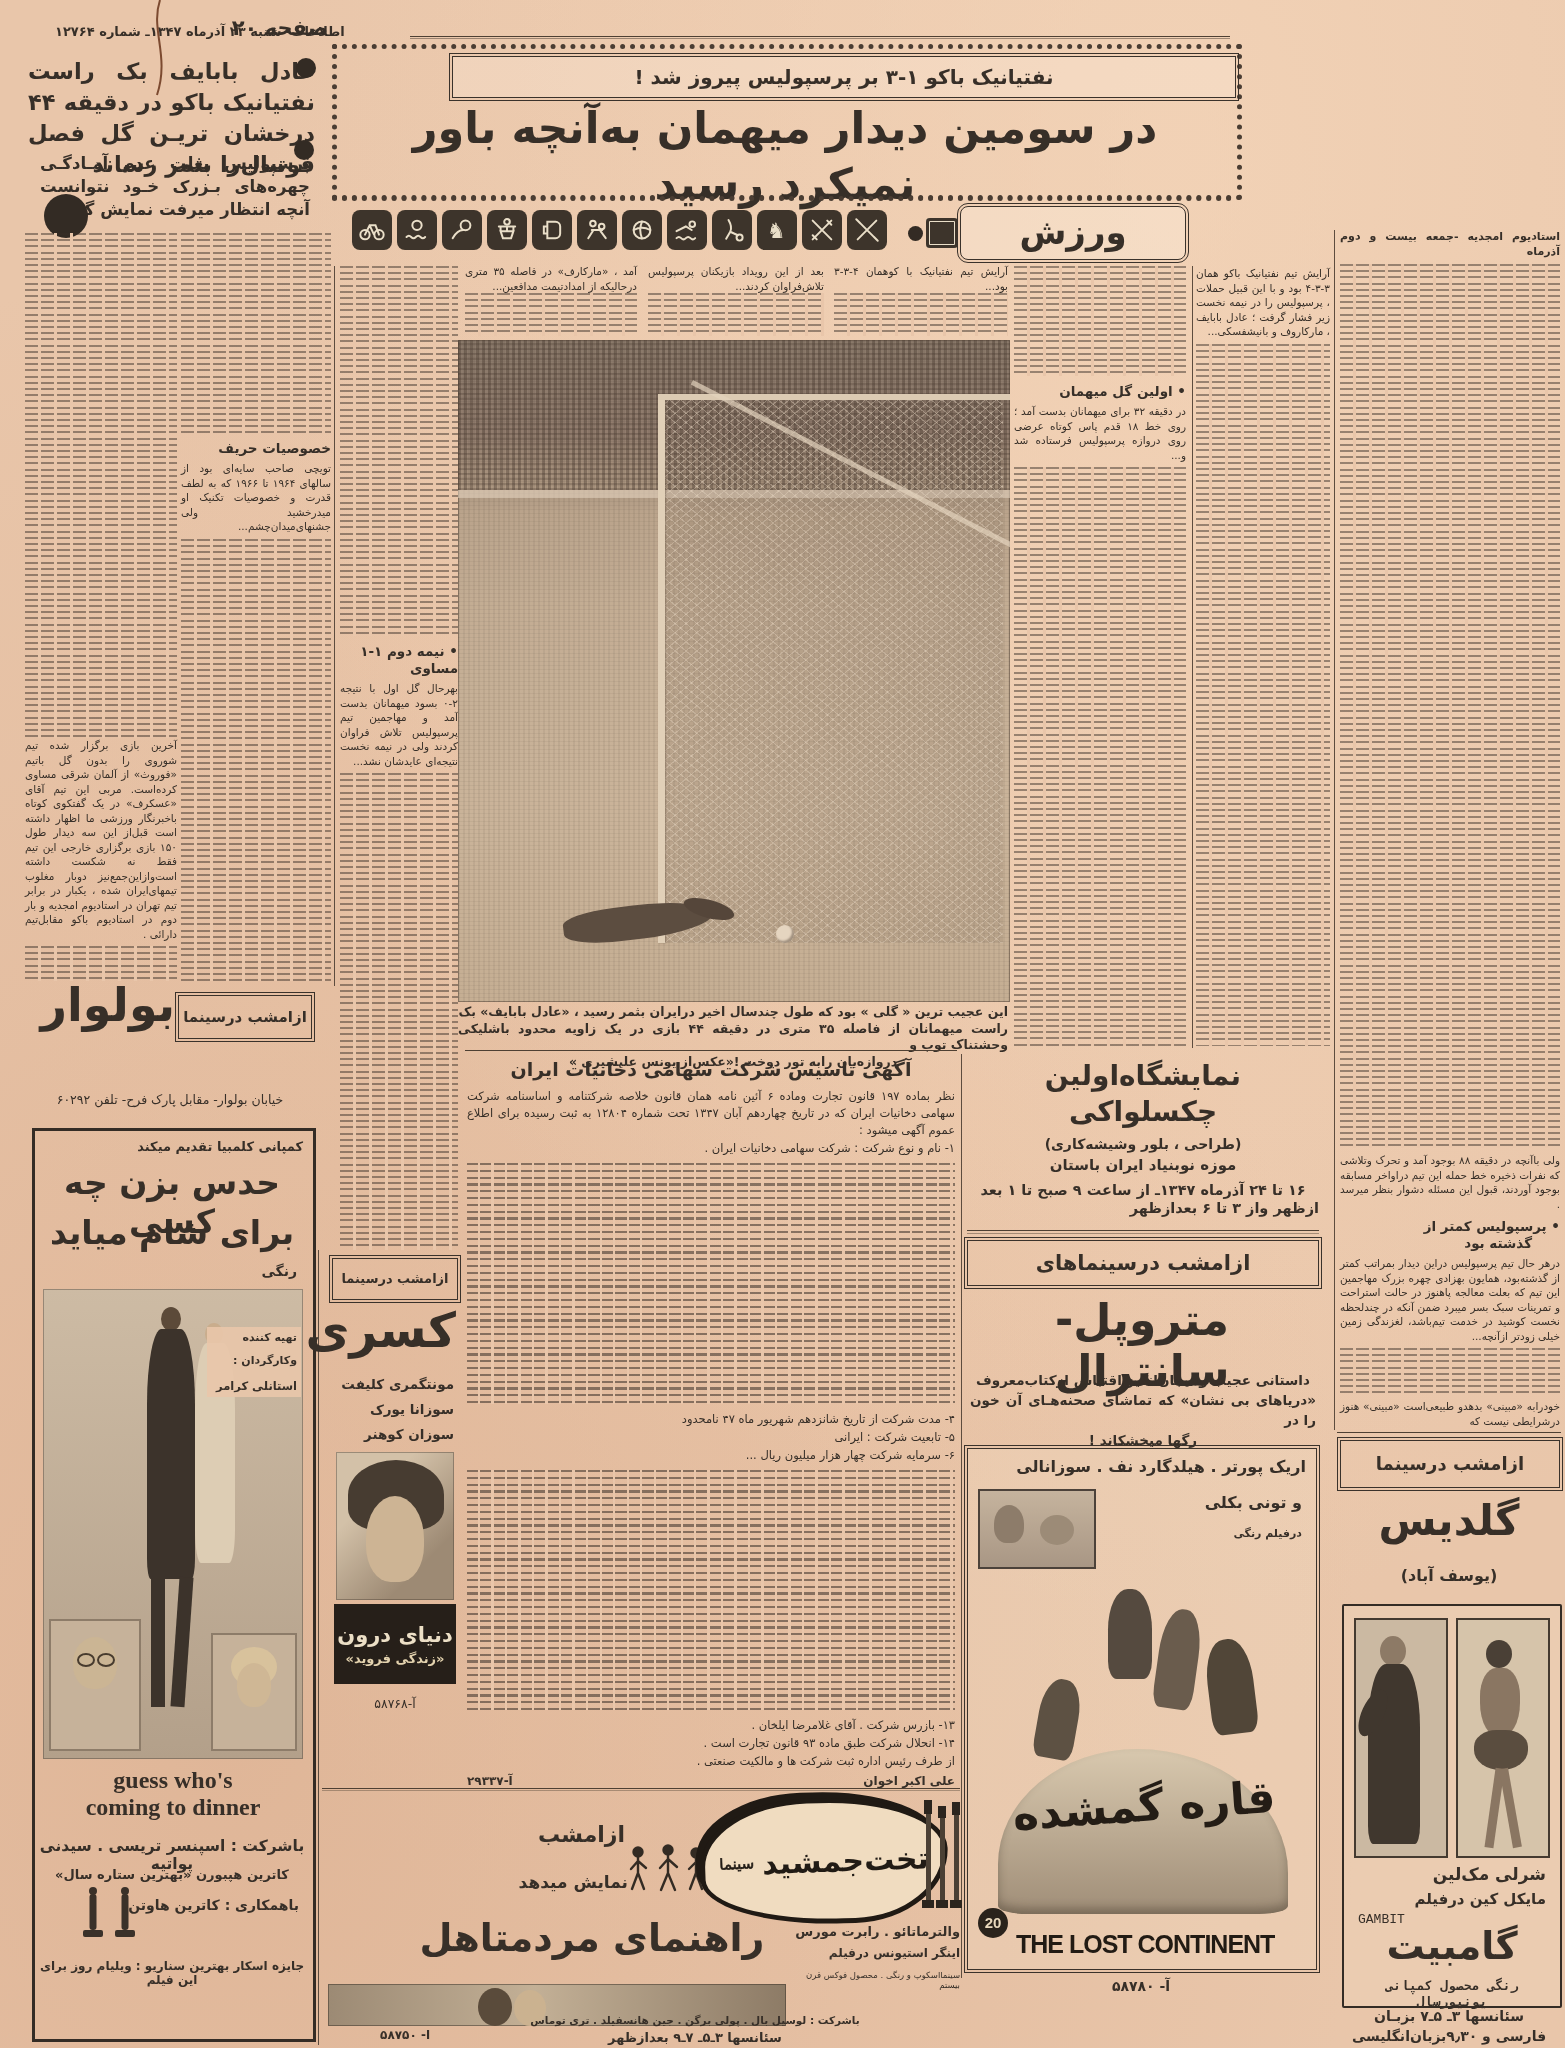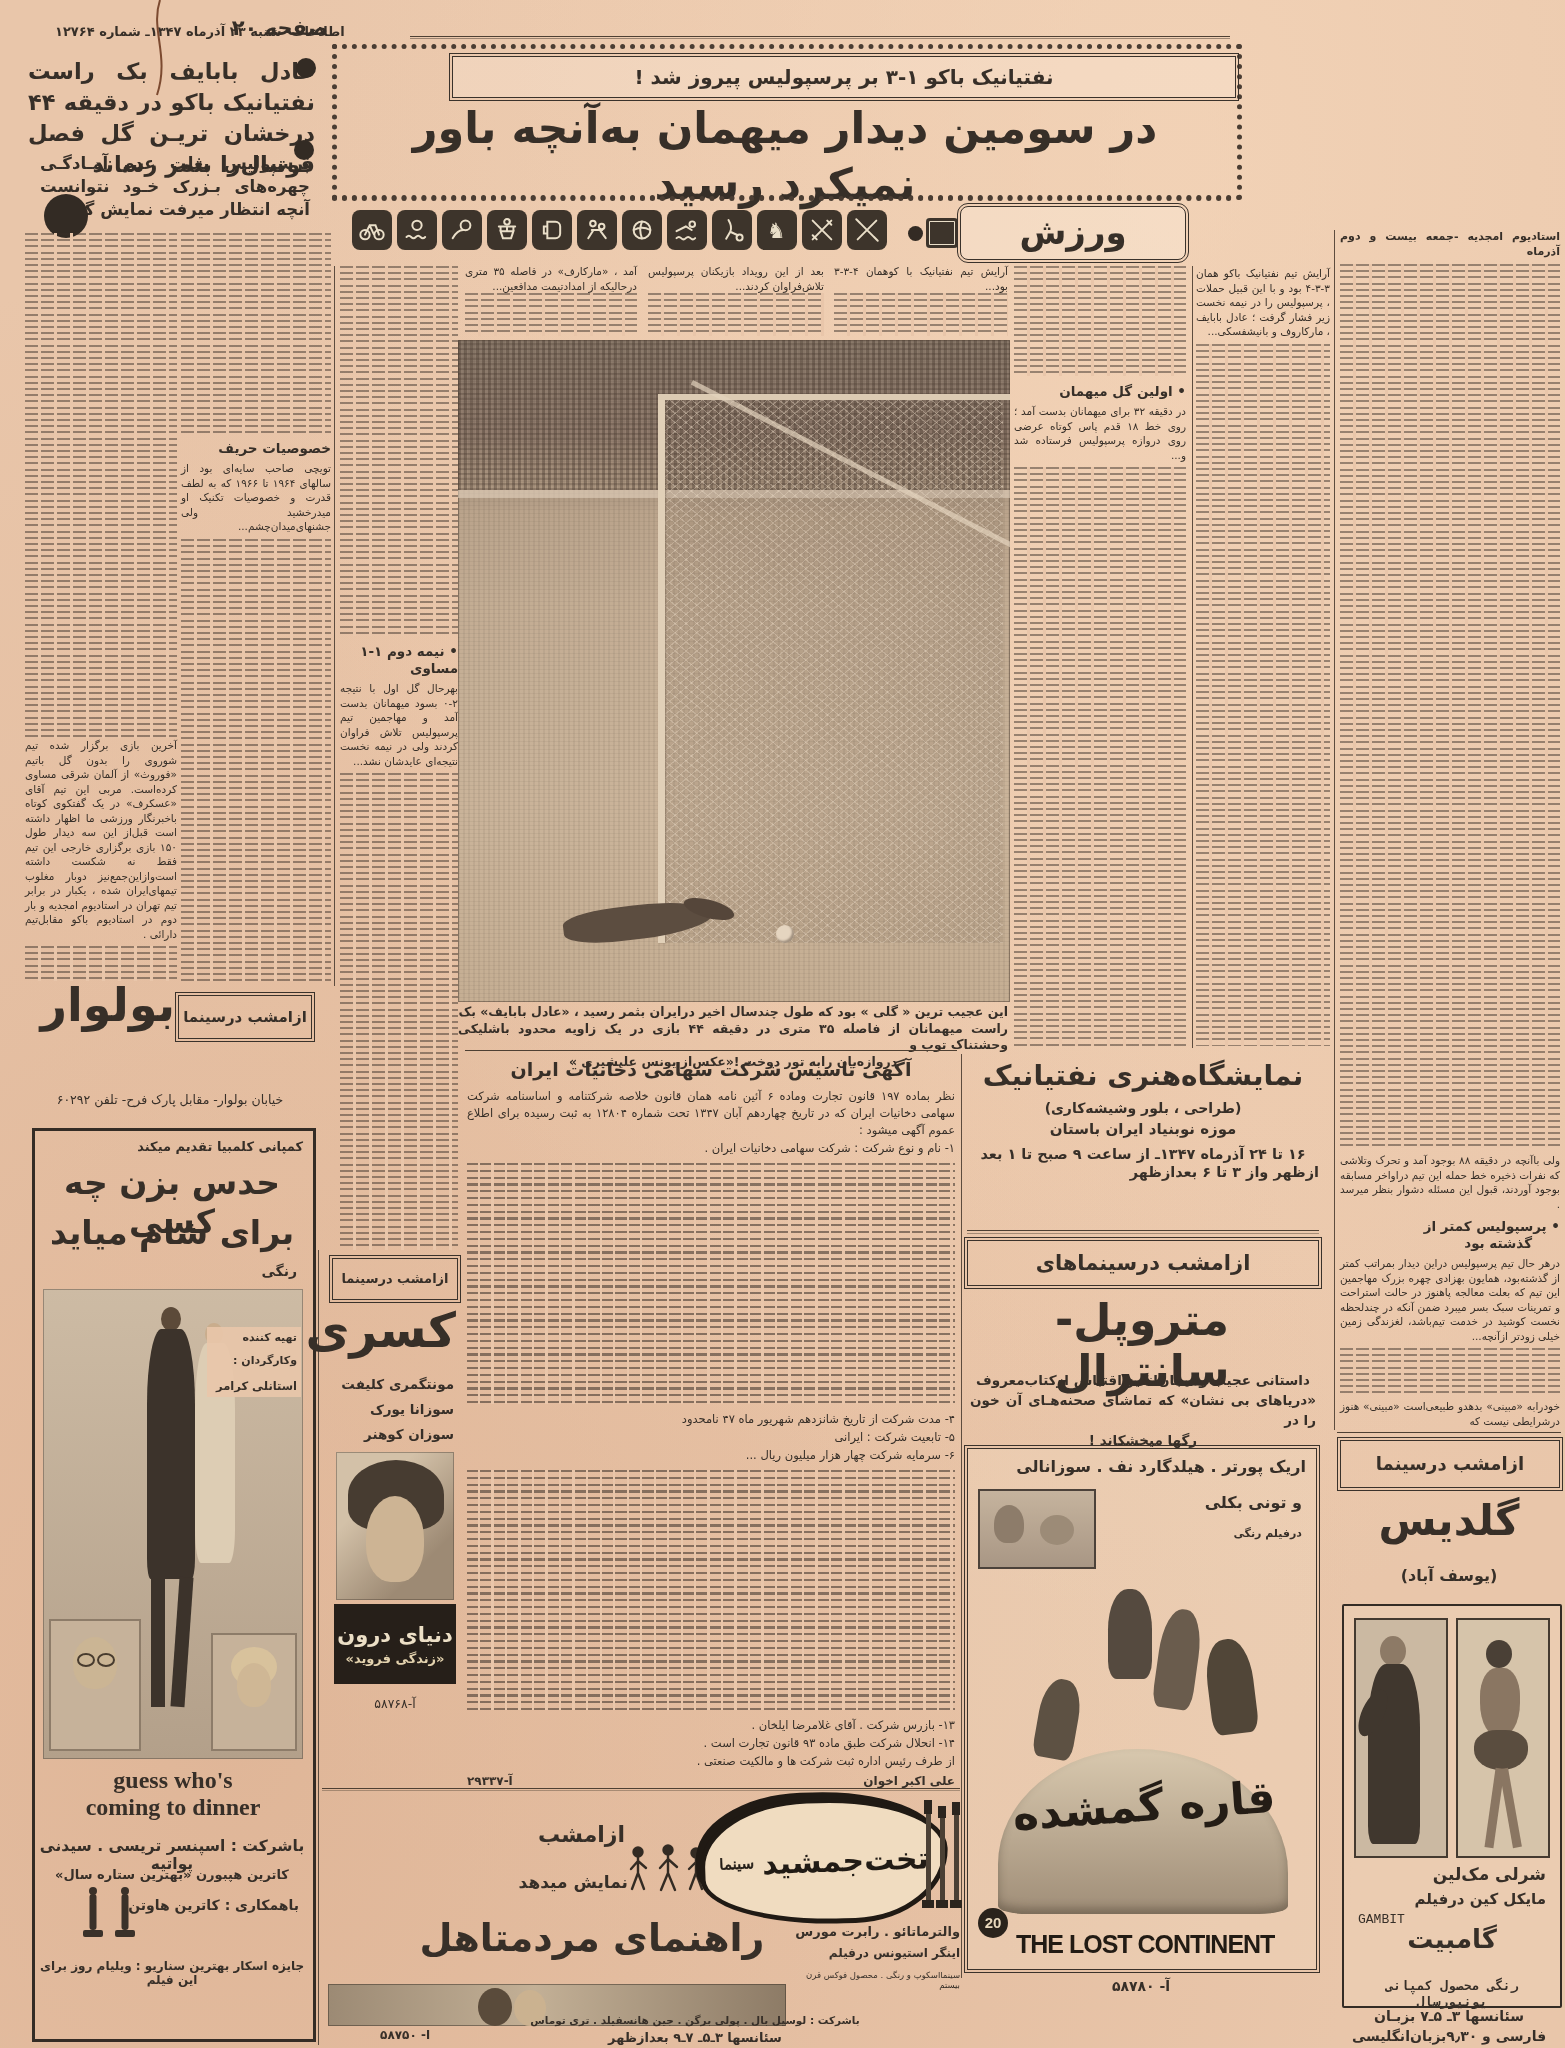--- a/index.html
+++ b/index.html
@@ -254,21 +254,21 @@
     <div style="font-size:11.5px;line-height:18px;">۱۳- بازرس شرکت . آقای غلامرضا ایلخان .</div>
     <div style="font-size:11.5px;line-height:18px;">۱۴- انحلال شرکت طبق ماده ۹۳ قانون تجارت است .</div>
     <div style="font-size:11.5px;line-height:18px;">از طرف رئیس اداره ثبت شرکت ها و مالکیت صنعتی .</div>
     <div style="display:flex;justify-content:space-between;font-size:12px;font-weight:bold;margin-top:4px;">
       <span>علی اکبر اخوان</span>
       <span>آ-۲۹۳۳۷</span>
     </div>
   </div>
 
   <div class="abs" style="left:967px;top:1058px;width:352px;">
-    <div class="b c" style="font-size:28px;line-height:36px;">نمایشگاه‌هنری نفتیانیک</div>
+    <div class="b c" style="font-size:28px;line-height:36px;">نمایشگاه‌اولین چکسلواکی</div>
     <div class="b c" style="font-size:14px;margin-top:6px;">(طراحی ، بلور وشیشه‌کاری)</div>
     <div class="b c" style="font-size:15px;margin-top:4px;">موزه نوبنیاد ایران باستان</div>
     <div class="b c" style="font-size:14.5px;margin-top:8px;">۱۶ تا ۲۴ آذرماه ۱۳۴۷ـ از ساعت ۹ صبح تا ۱ بعد</div>
     <div class="b" style="font-size:14.5px;margin-top:2px;text-align:right;">ازظهر واز ۳ تا ۶ بعدازظهر</div>
   </div>
   <div class="abs hrule" style="left:967px;top:1230px;width:352px;box-shadow:0 3px 0 rgba(78,64,51,.45);"></div>
 
   <div class="abs dbl c" style="left:967px;top:1240px;width:350px;height:44px;">
     <div class="b" style="font-size:21px;line-height:44px;">ازامشب درسینماهای</div>
   </div>
@@ -320,21 +320,21 @@
     <div class="abs" style="left:112px;top:12px;width:94px;height:240px;background:#d6c4aa;box-shadow:inset 0 0 0 2px #443a30;">
       <div class="abs" style="left:30px;top:22px;width:26px;height:28px;border-radius:50%;background:#4a4036;"></div>
       <div class="abs" style="left:24px;top:50px;width:40px;height:70px;background:#8a7662;border-radius:40% 40% 50% 50%;"></div>
       <div class="abs" style="left:18px;top:112px;width:54px;height:40px;background:#5a4d3f;border-radius:50% 50% 60% 60%;"></div>
       <div class="abs" style="left:34px;top:150px;width:9px;height:80px;background:#8a7662;transform:rotate(8deg);"></div>
       <div class="abs" style="left:50px;top:150px;width:9px;height:80px;background:#8a7662;transform:rotate(-10deg);"></div>
     </div>
     <div class="abs b" style="right:14px;top:258px;width:190px;font-size:17px;">شرلی مک‌لین</div>
     <div class="abs b" style="right:14px;top:284px;width:190px;font-size:15px;">مایکل کین درفیلم</div>
     <div class="abs ltr" style="left:14px;top:306px;font-size:13px;font-family:'Liberation Mono',monospace;">GAMBIT</div>
-    <div class="abs b c" style="left:10px;top:318px;width:196px;font-size:26px;">گامبیت</div>
+    <div class="abs b c" style="left:10px;top:318px;width:196px;font-size:38px;">گامبیت</div>
     <div class="abs b c" style="left:10px;top:372px;width:196px;font-size:13px;font-family:Liberation Mono, monospace;">رنگی    محصول کمپانی یونیورسال</div>
   </div>
   <div class="abs b c" style="left:1337px;top:2008px;width:224px;font-size:14px;">سئانسها ۳ـ ۵ـ۷ بزبـان</div>
   <div class="abs b c" style="left:1337px;top:2028px;width:224px;font-size:14px;">فارسی و ۹٫۳۰بزبان‌انگلیسی</div>
 
   <div class="abs dbl c" style="left:178px;top:995px;width:132px;height:42px;">
     <div class="b" style="font-size:15px;line-height:42px;">ازامشب درسینما</div>
   </div>
   <div class="abs b" style="left:40px;top:978px;width:135px;font-size:46px;">بولوار</div>
   <div class="abs c" style="left:28px;top:1092px;width:284px;font-size:12.5px;">خیابان بولوار- مقابل پارک فرح- تلفن ۶۰۲۹۲</div>

